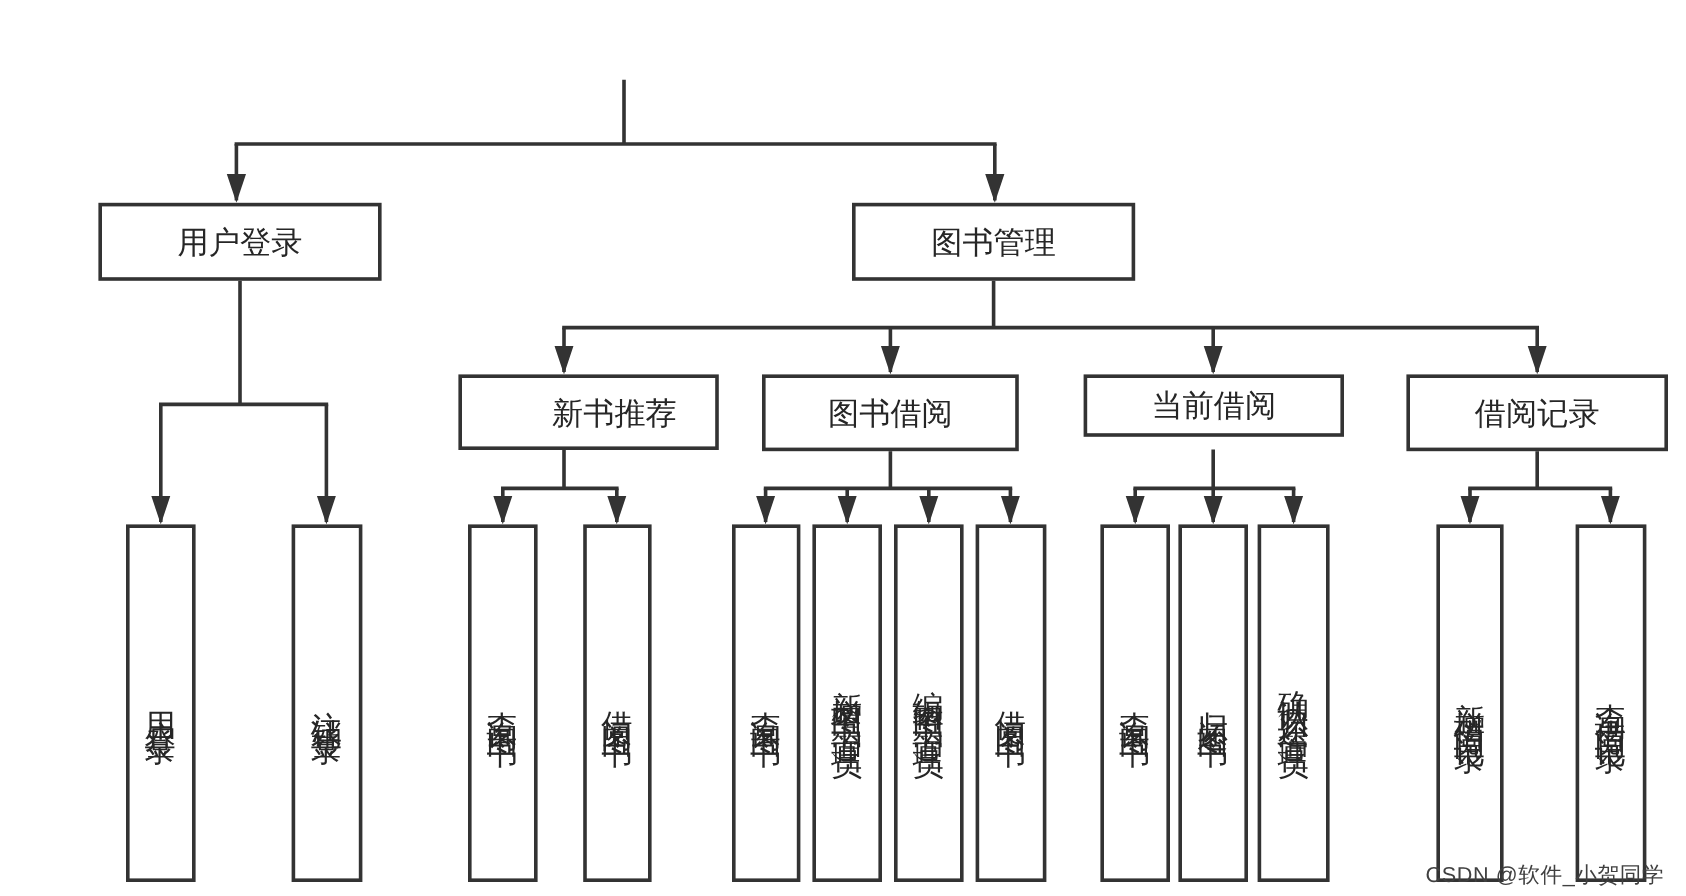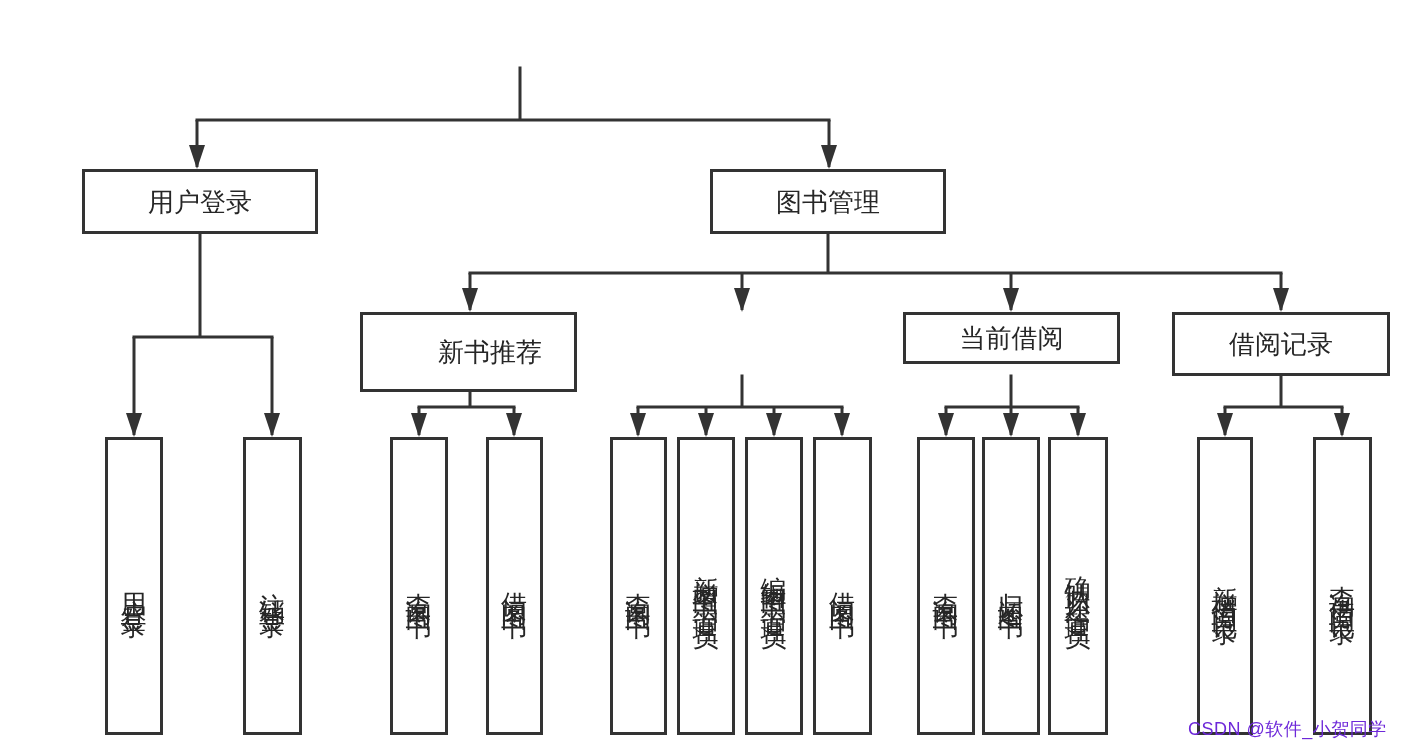--- a/index.html
+++ b/index.html
@@ -12,21 +12,21 @@
     position:absolute;box-sizing:border-box;border:3px solid #333333;background:#ffffff;
     display:flex;align-items:center;justify-content:center;text-align:center;
     font-size:26px;line-height:1;white-space:nowrap;
   }
   .vbox span{
     writing-mode:vertical-rl;text-orientation:mixed;
     letter-spacing:7px;line-height:1;
   }
   .watermark{
     position:absolute;left:1188px;top:719px;font-size:18px;line-height:1.2;
-    color:#6d28d9;white-space:nowrap;letter-spacing:0.5px;
+    color:#404040;white-space:nowrap;letter-spacing:0.5px;
   }
 </style>
 </head>
 <body>
 
 <div class="stage">
 
   <svg class="wires" viewBox="0 0 1405 747">
     <defs>
       <marker id="arw" markerUnits="userSpaceOnUse" markerWidth="24" markerHeight="18" viewBox="0 0 24 18" refX="22" refY="9" orient="auto">
@@ -62,21 +62,22 @@
       <line x1="1078" y1="407" x2="1078" y2="435" marker-end="url(#arw)"></line>
       <line x1="1225" y1="407" x2="1225" y2="435" marker-end="url(#arw)"></line>
       <line x1="1342" y1="407" x2="1342" y2="435" marker-end="url(#arw)"></line>
     </g>
   </svg>
 
 
   <div class="box" style="left:82px;top:169px;width:236px;height:65px;">用户登录</div>
   <div class="box" style="left:710px;top:169px;width:236px;height:65px;">图书管理</div>
 
-  <div class="box" style="left:360px;top:312px;width:217px;height:80px;padding-left:43px;">新书推荐</div>
+  <div class="box" style="left:382px;top:312px;width:217px;height:63px;padding-left:43px;">新书推荐</div>
+  <div class="box" style="left:635px;top:312px;width:214px;height:64px;">图书借阅</div>
   <div class="box" style="left:903px;top:312px;width:217px;height:52px;">当前借阅</div>
   <div class="box" style="left:1172px;top:312px;width:218px;height:64px;">借阅记录</div>
 
   <div class="box vbox" style="left:105px;top:437px;width:58px;height:298px;">
     <span>用户登录</span>
   </div>
   <div class="box vbox" style="left:243px;top:437px;width:59px;height:298px;">
     <span>注销登录</span>
   </div>
 

